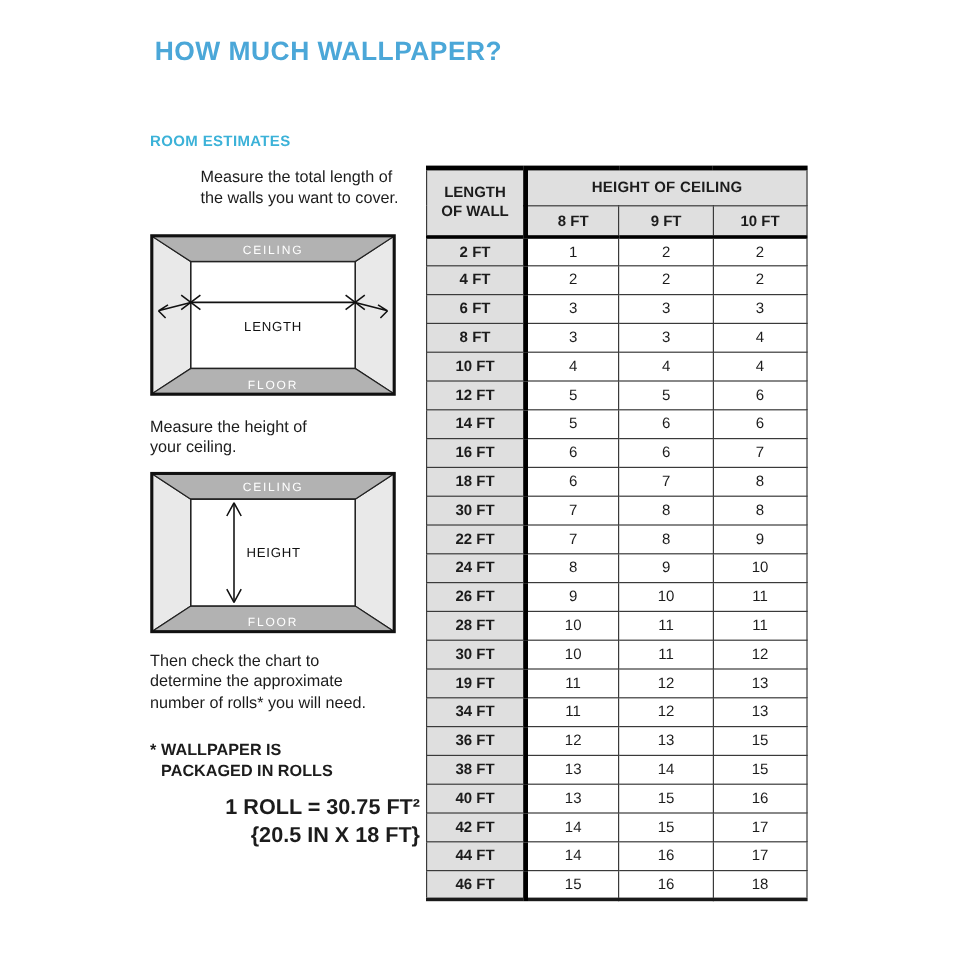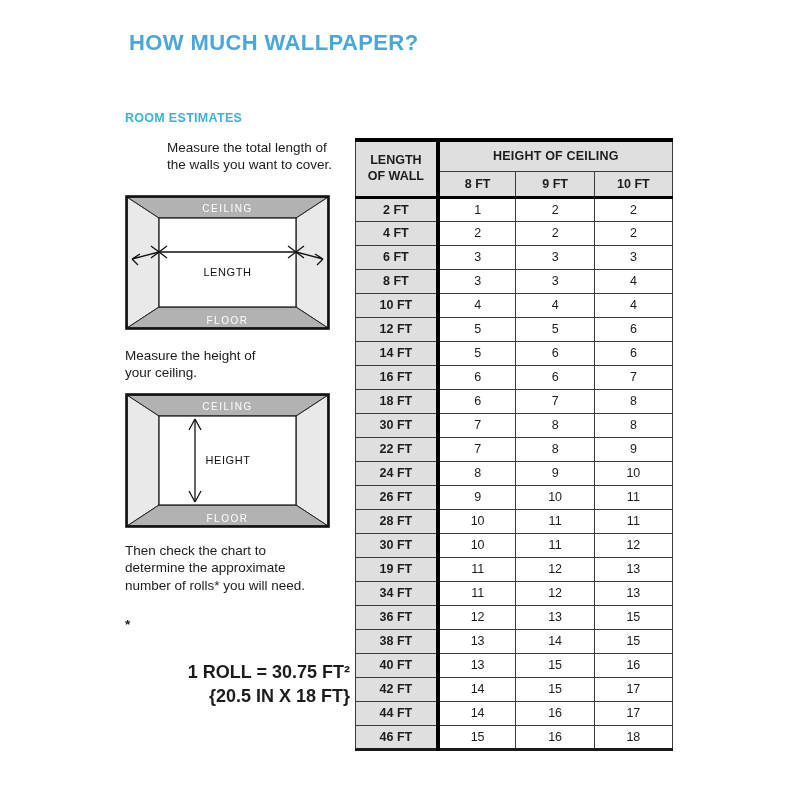--- a/index.html
+++ b/index.html
@@ -125,20 +125,22 @@
     <text x="102.5" y="129" text-anchor="middle" font-size="10" letter-spacing="1.5" fill="#ffffff">FLOOR</text>
     <text x="103" y="71" text-anchor="middle" font-size="11" letter-spacing="0.6" fill="#111">HEIGHT</text>
   </svg>
 
   <p class="para para-3">Then check the chart to
 determine the approximate
 number of rolls* you will need.</p>
 
   <div class="footnote">
     <span class="marker">*</span>
+    <span class="ftext">WALLPAPER IS
+PACKAGED IN ROLLS</span>
   </div>
 
   <p class="roll-info">1 ROLL = 30.75 FT²
 {20.5 IN X 18 FT}</p>
 
 
   <table class="rolls-table">
     <thead>
       <tr>
         <th class="corner" rowspan="2">LENGTH

